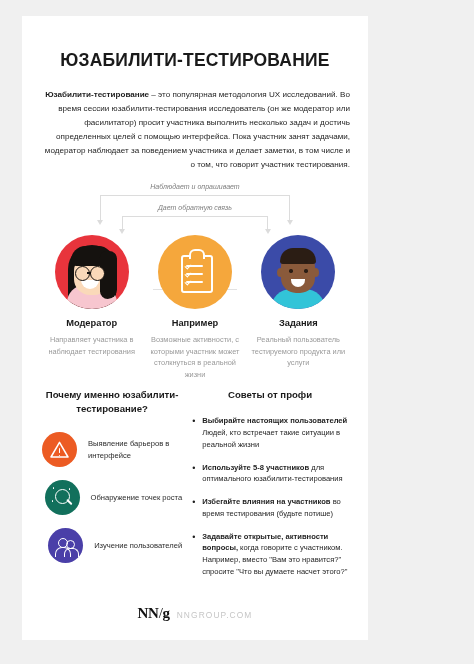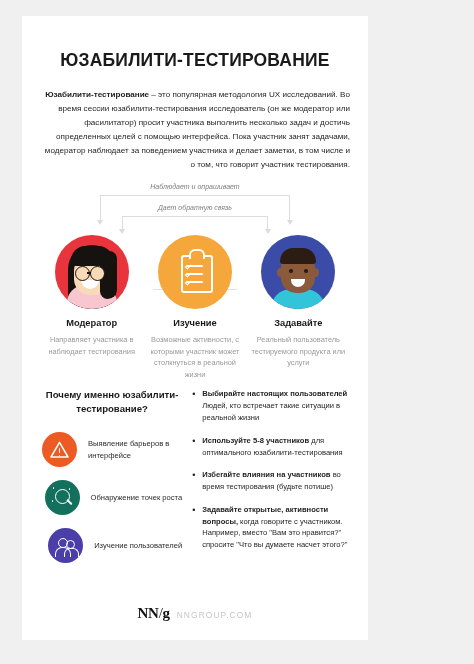--- a/index.html
+++ b/index.html
@@ -313,36 +313,36 @@
         <div class="circle c-tasks">
           <span class="clip"></span>
           <span class="clip-top"></span>
           <span class="clip-check" style="top:29px"></span>
           <span class="clip-row" style="top:30px"></span>
           <span class="clip-check" style="top:37px"></span>
           <span class="clip-row" style="top:38px"></span>
           <span class="clip-check" style="top:45px"></span>
           <span class="clip-row" style="top:46px"></span>
         </div>
-        <div class="node-name">Изучение</div>
+        <div class="node-name">Например</div>
         <div class="node-desc">Возможные активности, с которыми участник может столкнуться в реальной жизни</div>
       </div>
 
       <div class="node">
         <div class="circle c-participant">
           <span class="par-body"></span>
           <span class="par-ear-l"></span>
           <span class="par-ear-r"></span>
           <span class="par-face"></span>
           <span class="par-hair"></span>
           <span class="par-eye l"></span>
           <span class="par-eye r"></span>
           <span class="par-mouth"></span>
         </div>
-        <div class="node-name">Задавайте</div>
+        <div class="node-name">Задания</div>
         <div class="node-desc">Реальный пользователь тестируемого продукта или услуги</div>
       </div>
 
     </div>
   </div>
 
   <div class="bottom">
 
     <div class="col-left">
       <div class="sec-head">Почему именно юзабилити-тестирование?</div>
@@ -377,20 +377,21 @@
           <span class="usr-b"></span>
           <span class="usr-b-b"></span>
           <span class="usr-a"></span>
           <span class="usr-a-b"></span>
         </span>
         <span class="reason-text">Изучение пользователей</span>
       </div>
     </div>
 
     <div class="col-right">
+      <div class="sec-head">Советы от профи</div>
 
       <div class="tip">
         <span class="tip-bullet">•</span>
         <span class="tip-body"><b>Выбирайте настоящих пользователей</b><span> Людей, кто встречает такие ситуации в реальной жизни</span></span>
       </div>
 
       <div class="tip">
         <span class="tip-bullet">•</span>
         <span class="tip-body"><b>Используйте 5-8 участников</b><span> для оптимального юзабилити-тестирования</span></span>
       </div>

